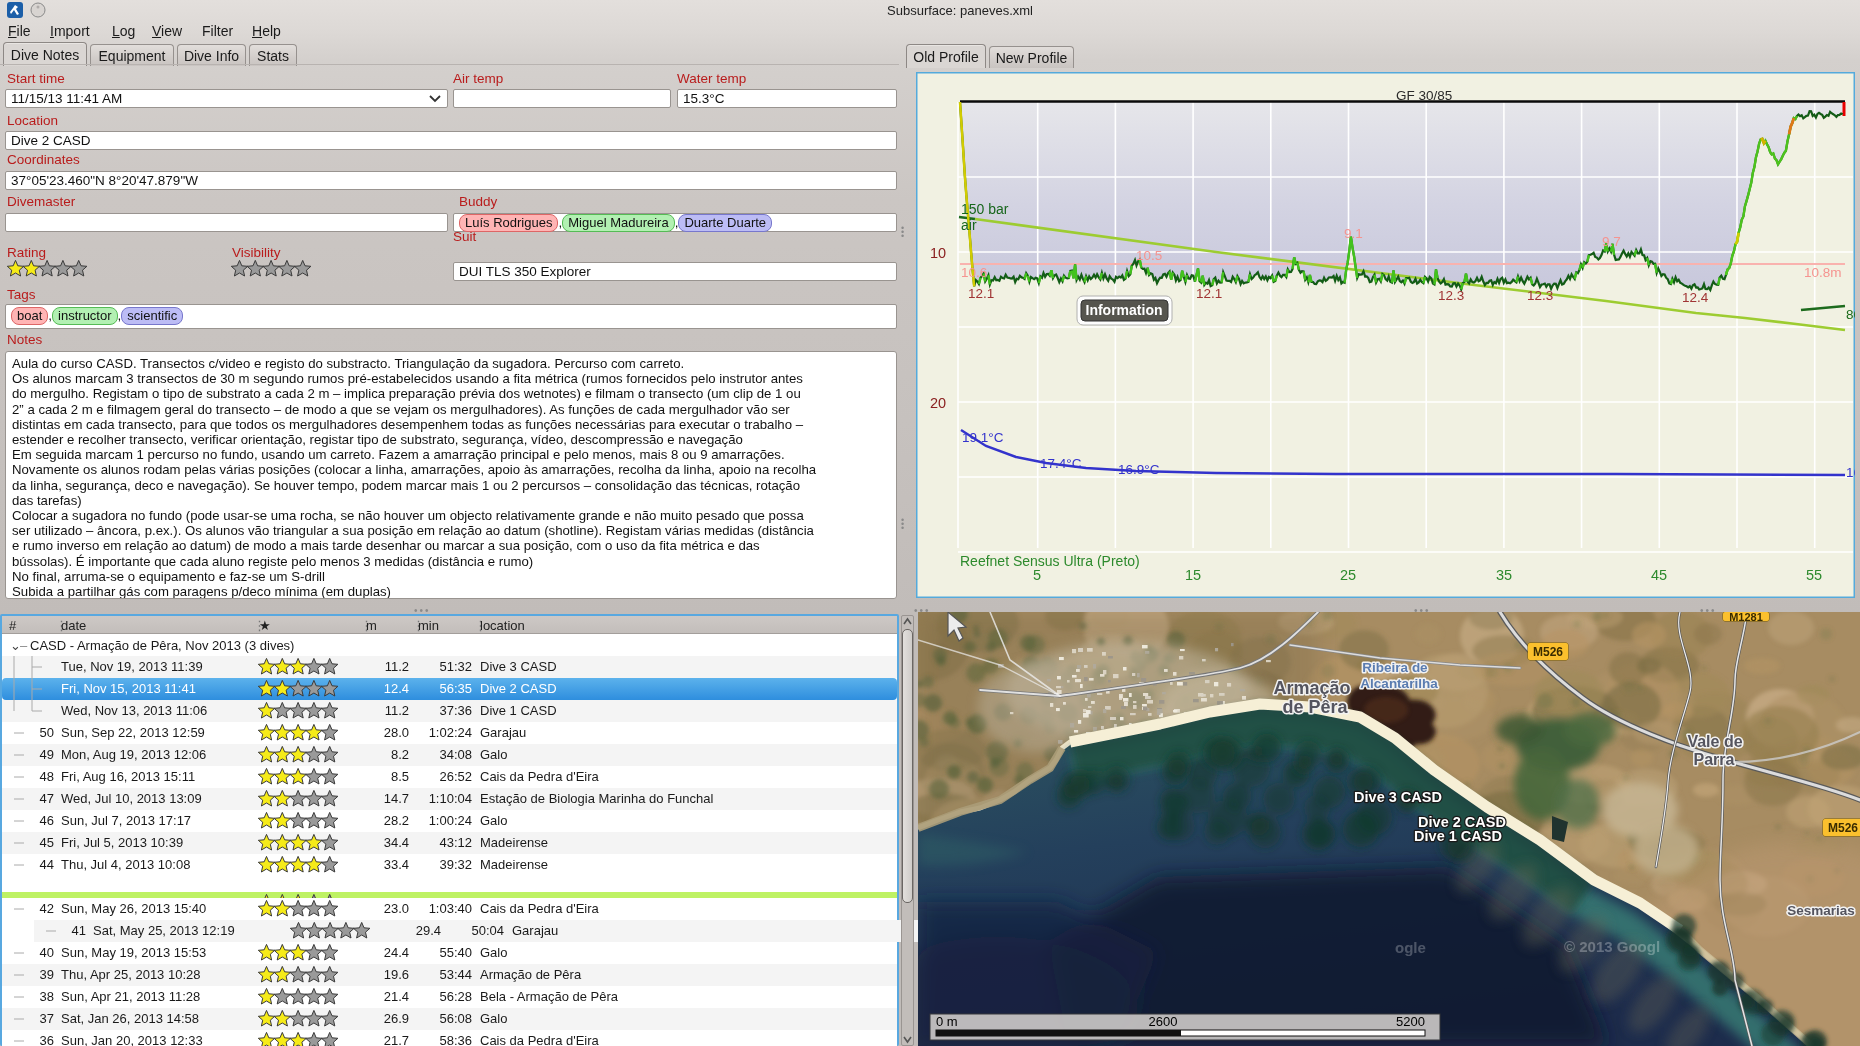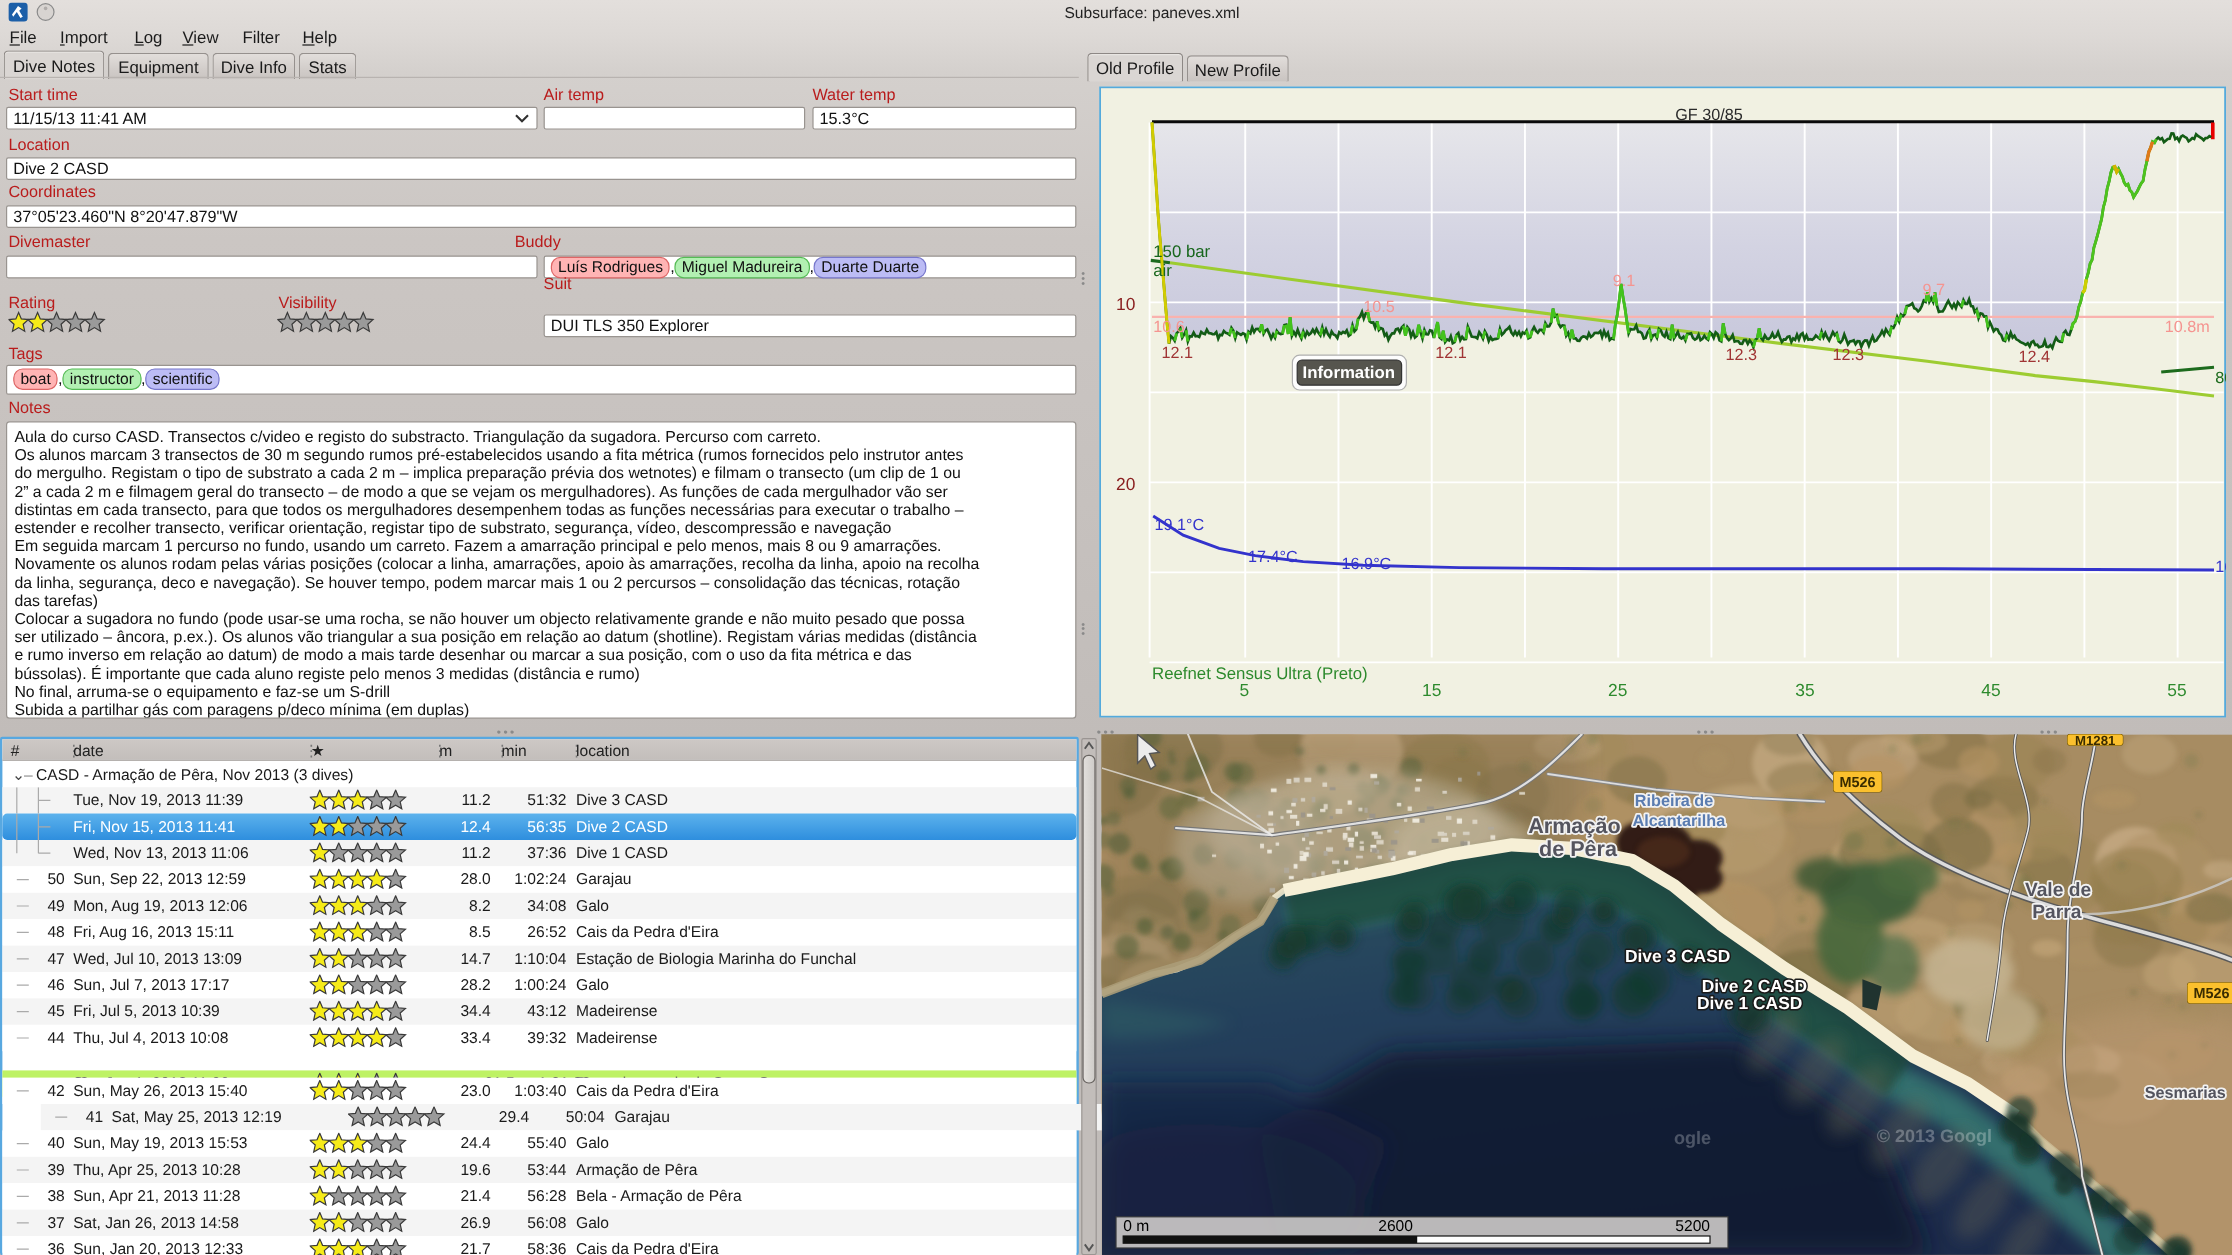--- a/index.html
+++ b/index.html
@@ -76,21 +76,21 @@
 <span class="lbl" style="left:453px; top:71px;">Air temp</span>
 <div class="field" style="left:453px; top:89px; width:218px;"></div>
 <span class="lbl" style="left:677px; top:71px;">Water temp</span>
 <div class="field" style="left:677px; top:89px; width:220px;">15.3°C</div>
 <span class="lbl" style="left:7px; top:113px;">Location</span>
 <div class="field" style="left:5px; top:131px; width:892px;">Dive 2 CASD</div>
 <span class="lbl" style="left:7px; top:152px;">Coordinates</span>
 <div class="field" style="left:5px; top:171px; width:892px;">37°05'23.460"N 8°20'47.879"W</div>
 <span class="lbl" style="left:7px; top:194px;">Divemaster</span>
 <div class="field" style="left:5px; top:213px; width:443px;"></div>
-<span class="lbl" style="left:429px; top:194px;">Buddy</span>
+<span class="lbl" style="left:459px; top:194px;">Buddy</span>
 <div class="field" style="left:453px; top:213px; width:444px; padding-top:0;"><span class="pill pr">Luís Rodrigues</span>,<span class="pill pg">Miguel Madureira</span>,<span class="pill pb">Duarte Duarte</span></div>
 <span class="lbl" style="left:7px; top:245px;">Rating</span>
 <span class="lbl" style="left:232px; top:245px;">Visibility</span>
 <span class="lbl" style="left:453px; top:229px;">Suit</span>
 <div class="field" style="left:453px; top:262px; width:444px;">DUI TLS 350 Explorer</div>
 <div class="abs" id="stars1" style="left:7px; top:259px;"><svg width="83" height="19">
         <path d="M8.5,1.4L10.8,6.8L16.7,7.3L12.3,11.2L13.6,17.0L8.5,14.0L3.4,17.0L4.7,11.2L0.3,7.3L6.2,6.8z" fill="#f6eb18" stroke="#3a3a3a" stroke-width="1"></path>
         <path d="M24.3,1.4L26.6,6.8L32.5,7.3L28.1,11.2L29.4,17.0L24.3,14.0L19.2,17.0L20.5,11.2L16.1,7.3L22.0,6.8z" fill="#f6eb18" stroke="#3a3a3a" stroke-width="1"></path>
         <path d="M40.1,1.4L42.4,6.8L48.3,7.3L43.9,11.2L45.2,17.0L40.1,14.0L35.0,17.0L36.3,11.2L31.9,7.3L37.8,6.8z" fill="#9a9a9a" stroke="#3a3a3a" stroke-width="1"></path>
         <path d="M55.9,1.4L58.2,6.8L64.1,7.3L59.7,11.2L61.0,17.0L55.9,14.0L50.8,17.0L52.1,11.2L47.7,7.3L53.6,6.8z" fill="#9a9a9a" stroke="#3a3a3a" stroke-width="1"></path>

